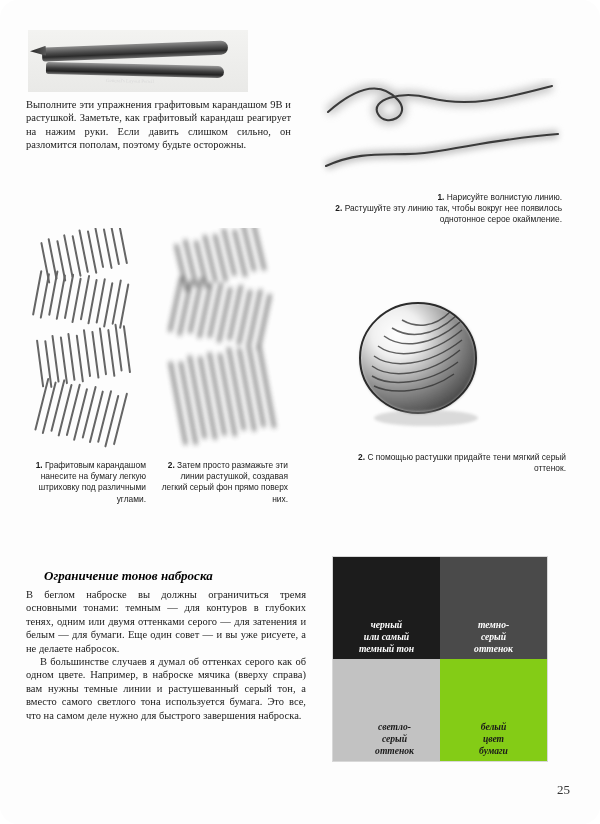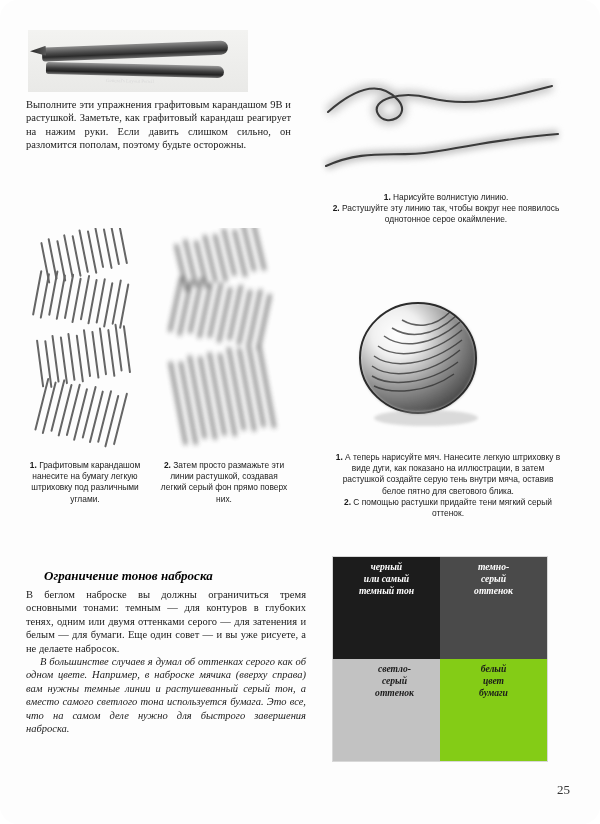--- a/index.html
+++ b/index.html
@@ -28,21 +28,21 @@
     font-family: "Liberation Serif", serif;
     font-size: 10.5px;
     line-height: 13.4px;
     text-align: justify;
     color: #1a1a1a;
   }
   .caption {
     font-family: "Liberation Sans", sans-serif;
     font-size: 8.4px;
     line-height: 11.2px;
-    text-align: center;
+    text-align: right;
     color: #1a1a1a;
   }
   .caption .num {
     font-weight: bold;
   }
   .sec-title {
     font-family: "Liberation Serif", serif;
     font-style: italic;
     font-weight: bold;
     font-size: 13px;
@@ -126,21 +126,21 @@
     position: absolute;
     left: 332px; top: 556px;
     width: 214px; height: 204px;
     display: grid;
     grid-template-columns: 1fr 1fr;
     grid-template-rows: 1fr 1fr;
     border: 1px solid #d8d8d8;
   }
   .tone-cell {
     display: flex;
-    align-items: flex-start;
+    align-items: flex-end;
     justify-content: center;
     text-align: center;
     font-family: "Liberation Serif", serif;
     font-style: italic;
     font-weight: bold;
     font-size: 9.6px;
     line-height: 12px;
     padding: 4px;
     box-sizing: border-box;
   }
@@ -151,21 +151,21 @@
 
   
   .page-num {
     position: absolute;
     right: 30px; bottom: 26px;
     font-family: "Liberation Serif", serif;
     font-size: 13px;
     color: #333;
   }
   p { margin: 0 0 0 0; }
-  p + p { text-indent: 14px; font-style: italic; }
+  p + p { text-indent: 14px; }
 </style>
 </head>
 <body>
 
 <div class="page">
 
   <div class="pencil-photo">
     <div class="pencil-shape"></div>
     <div class="pencil-tip"></div>
     <div class="pencil-shape two"></div>
@@ -343,24 +343,20 @@
       <path d="M54,46 C70,58 100,58 130,32"></path>
       <path d="M62,38 C78,48 102,48 126,26"></path>
       <path d="M72,30 C86,38 104,38 120,22"></path>
     </g>
     <ellipse cx="88" cy="68" rx="58" ry="55" fill="none" stroke="#2b2b2b" stroke-width="2"></ellipse>
     <ellipse cx="96" cy="128" rx="52" ry="8" fill="#9a9a9a" opacity="0.35" filter="url(#softBall)"></ellipse>
   </svg>
 
   <div class="cap-ball caption">
     <div>
-      <span class="num">1.</span>
-      <span>А теперь нарисуйте мяч. Нанесите легкую штриховку в виде дуги, как показано на иллюстрации, в затем растушкой создайте серую тень внутри мяча, оставив белое пятно для светового блика.</span>
-    </div>
-    <div>
       <span class="num">2.</span>
       <span>С помощью растушки придайте тени мягкий серый оттенок.</span>
     </div>
   </div>
 
   <div class="lower-title sec-title">Ограничение тонов наброска</div>
   <div class="lower-text body-text">
     <p>В беглом наброске вы должны ограничиться тремя основными тонами: темным — для контуров в глубоких тенях, одним или двумя оттенками серого — для затенения и белым — для бумаги. Еще один совет — и вы уже рисуете, а не делаете набросок.</p>
     <p>В большинстве случаев я думал об оттенках серого как об одном цвете. Например, в наброске мячика (вверху справа) вам нужны темные линии и растушеванный серый тон, а вместо самого светлого тона используется бумага. Это все, что на самом деле нужно для быстрого завершения наброска.</p>
   </div>

